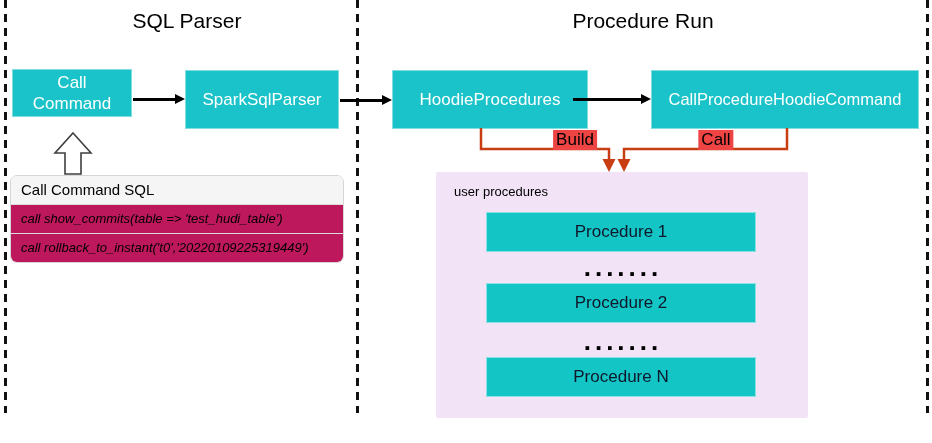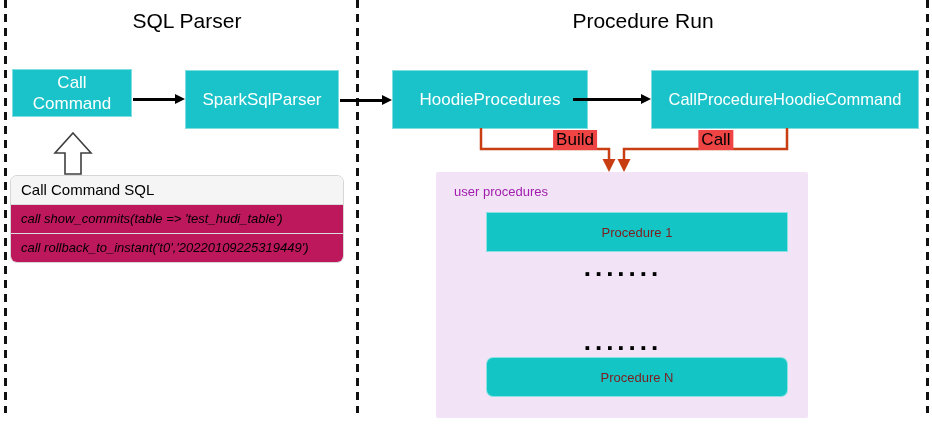--- a/index.html
+++ b/index.html
@@ -46,26 +46,26 @@
   .edge-label{
     position:absolute;top:130px;transform:translateX(-50%);
     font-size:17px;background:#ef4444;padding:0 3px;white-space:nowrap;
   }
   
   .container-box{
     position:absolute;left:436px;top:172px;width:372px;height:246px;
     background:#F2E4F6;border-radius:2px;
   }
   .container-label{
-    position:absolute;left:18px;top:12px;font-size:13px;color:#a21caf;
+    position:absolute;left:18px;top:12px;font-size:13px;color:#000000;
   }
   .proc{
-    position:absolute;left:50px;width:302px;height:40px;background:#14C5C6;
-    border:1px solid rgba(255,255,255,.5);color:#7f1d1d;display:flex;align-items:center;
-    justify-content:center;font-size:13px;box-sizing:border-box;
+    position:absolute;left:50px;width:270px;height:40px;background:#14C5C6;
+    border:1px solid rgba(255,255,255,.5);color:#0f172a;display:flex;align-items:center;
+    justify-content:center;font-size:17px;box-sizing:border-box;
   }
   .dots{
     position:absolute;left:50px;width:270px;height:16px;display:flex;
     align-items:center;justify-content:center;font-size:26px;font-weight:700;
     letter-spacing:4px;color:#000;line-height:4px;padding-left:4px;box-sizing:border-box;
   }
   svg{position:absolute;overflow:visible;}
 </style>
 </head>
 <body>
@@ -105,17 +105,18 @@
     <polygon points="147.5,31 160.5,31 154,44" fill="#C83E12"></polygon>
   </svg>
   <div class="edge-label" style="left:575px;">Build</div>
   <div class="edge-label" style="left:716px;">Call</div>
 
   <div class="container-box">
     <div class="container-label">user procedures</div>
 
     <div class="proc" style="top:40px;">Procedure 1</div>
     <div class="dots" style="top:87px;">.......</div>
+    <div class="proc" style="top:111px;">Procedure 2</div>
     <div class="dots" style="top:161px;">.......</div>
-    <div class="proc" style="top:185px;border-radius:7px;">Procedure N</div>
+    <div class="proc" style="top:185px;">Procedure N</div>
   </div>
 
 </div>
 
 </body></html>

